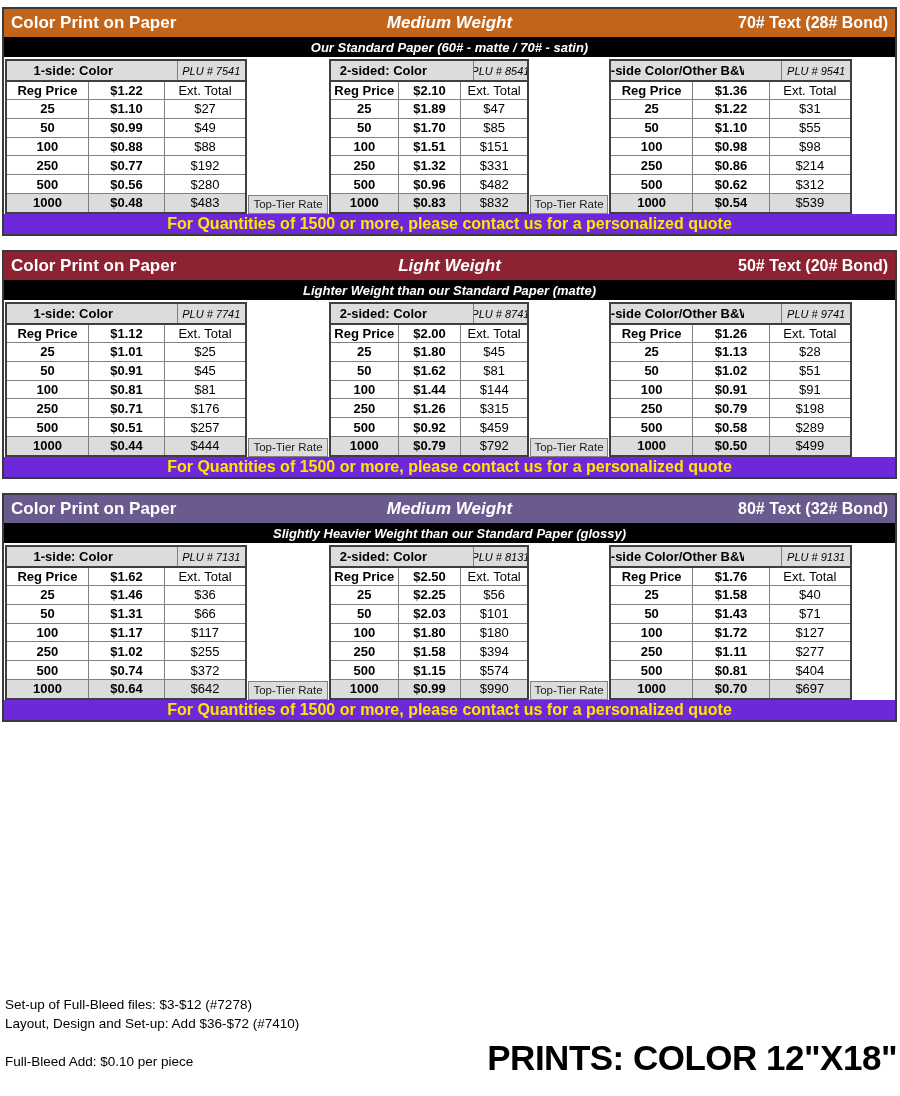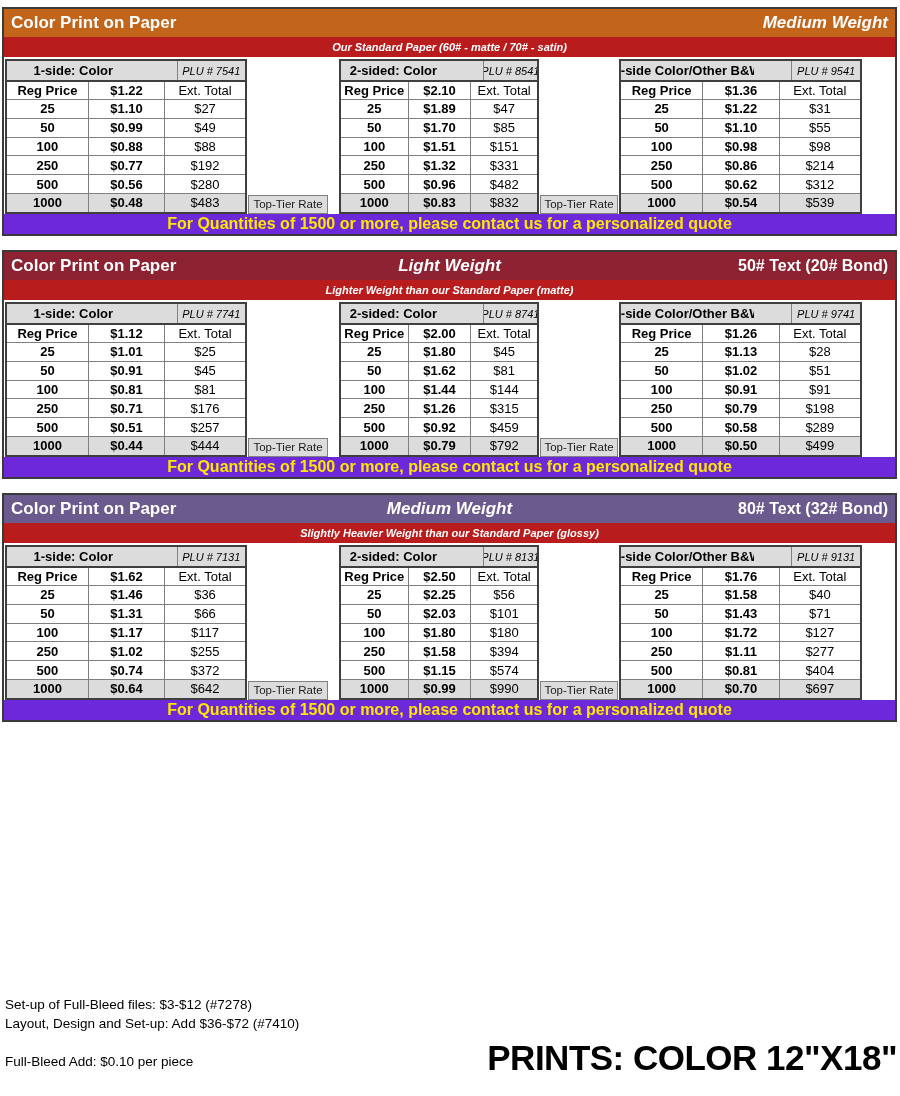--- a/index.html
+++ b/index.html
@@ -12,28 +12,28 @@
     border:2px solid #3a3a3a; box-sizing:border-box; background:#fff;
   }
   .band {
     height:28px; display:flex; align-items:center; padding:0 7px; color:#fff;
     box-sizing:border-box;
   }
   .band-left  { flex:1; font-size:17px; font-weight:bold; white-space:nowrap; }
   .band-center{ flex:0 0 auto; font-size:17px; font-weight:bold; font-style:italic; white-space:nowrap; }
   .band-right { flex:1; text-align:right; font-size:16px; font-weight:bold; white-space:nowrap; }
   .subband {
-    height:20px; background:#b91c1c; color:#fff; font-size:11px;
+    height:20px; background:#000000; color:#fff; font-size:13px;
     font-weight:bold; font-style:italic;
     display:flex; align-items:center; justify-content:center;
   }
   .body { display:flex; align-items:flex-start; padding:2px 0 0 1px; }
   .ptable { border:2px solid #3f3f3f; box-sizing:border-box; background:#fff; }
   .t-left  { width:242px; }
-  .t-mid   { width:200px;margin-left:10px; }
+  .t-mid   { width:200px; }
   .t-right { width:243px; }
   .gap1 { width:82px; }
   .gap2 { width:80px; }
   .trow { display:flex; box-sizing:border-box; height:18.8px; }
   .trow.r-name { height:19px; background:#dcdcdc;gap:37px; }
   .trow.r-head { height:19px; border-top:2px solid #3f3f3f; }
   .trow.r-data { border-top:1px solid #808080; }
   .trow.r-last { background:#dcdcdc; }
   .tcell {
     box-sizing:border-box; display:flex; align-items:center; justify-content:center;
@@ -67,20 +67,21 @@
 </style>
 </head>
 <body>
 
 <div class="canvas">
   <div id="sections">
   <div class="section" style="top:7px">
     <div class="band" style="background:#c2651a">
       <span class="band-left">Color Print on Paper</span>
       <span class="band-center">Medium Weight</span>
+      <span class="band-right">70# Text (28# Bond)</span>
     </div>
     <div class="subband">Our Standard Paper (60# - matte / 70# - satin)</div>
     <div class="body">
       <div class="ptable t-left">
         <div class="trow r-name">
           <div class="tcell cname">1-side: Color</div>
           <div class="tcell cplu">PLU # 7541</div>
         </div>
         <div class="trow r-head">
           <div class="tcell c0 b">Reg Price</div>

